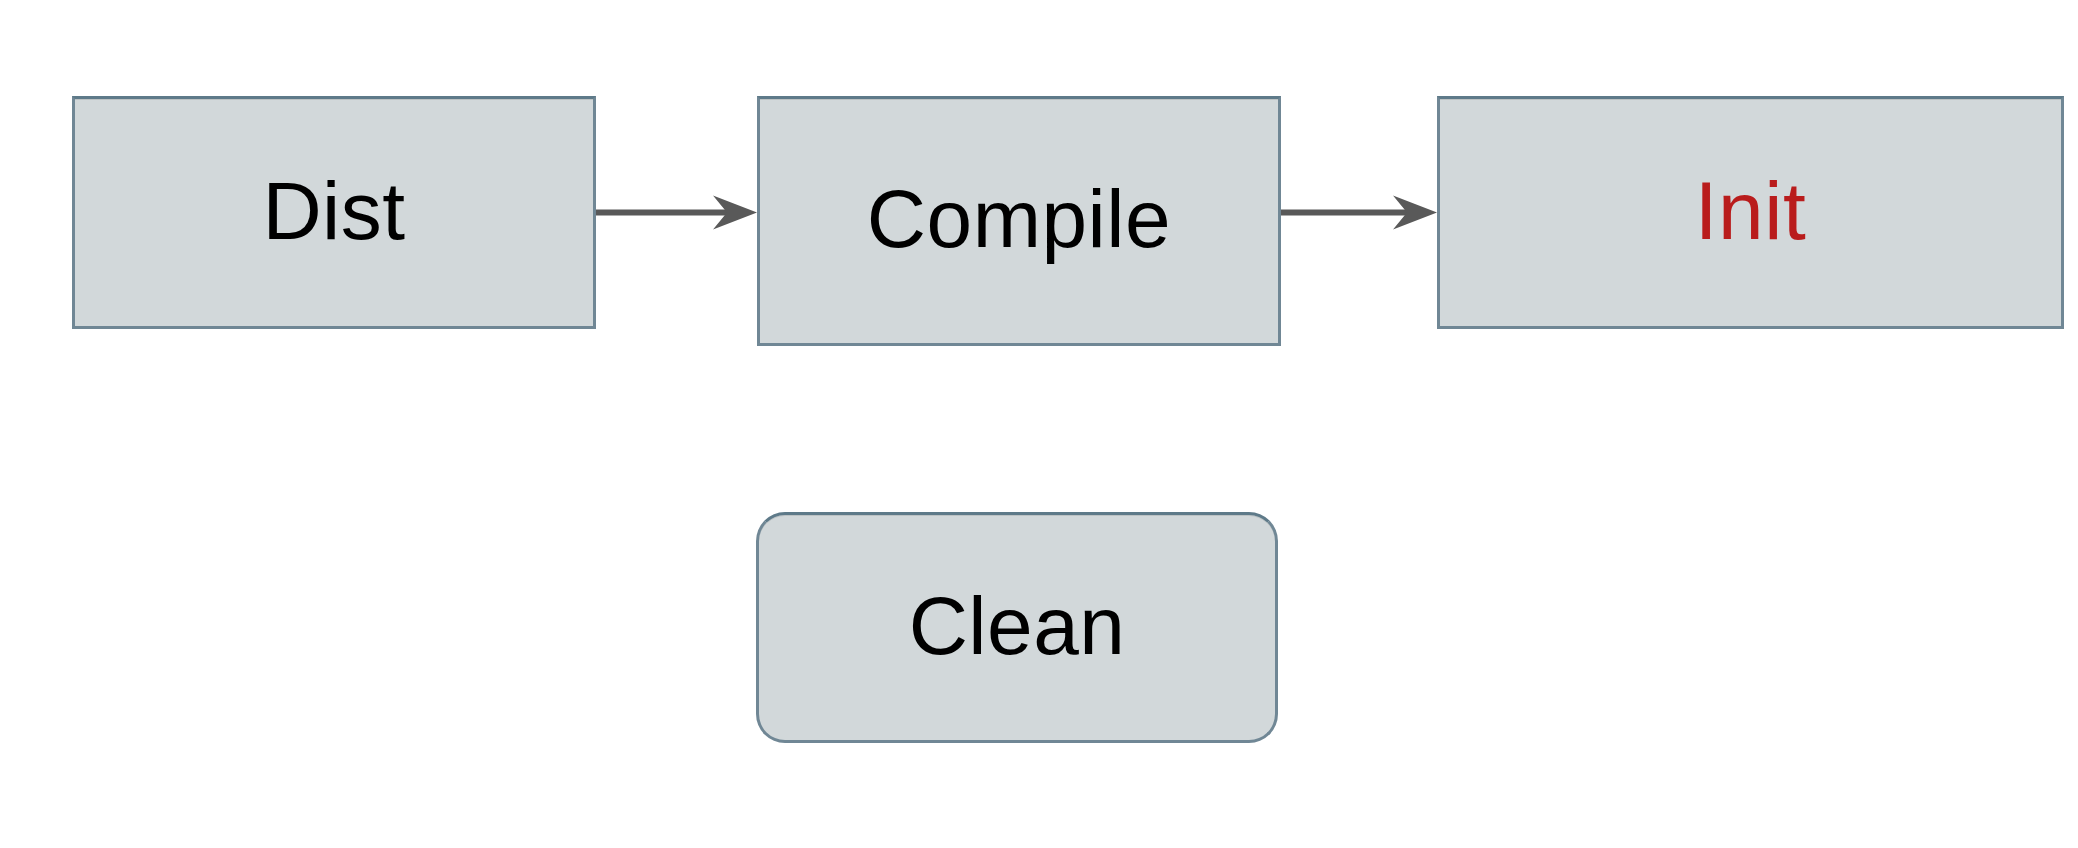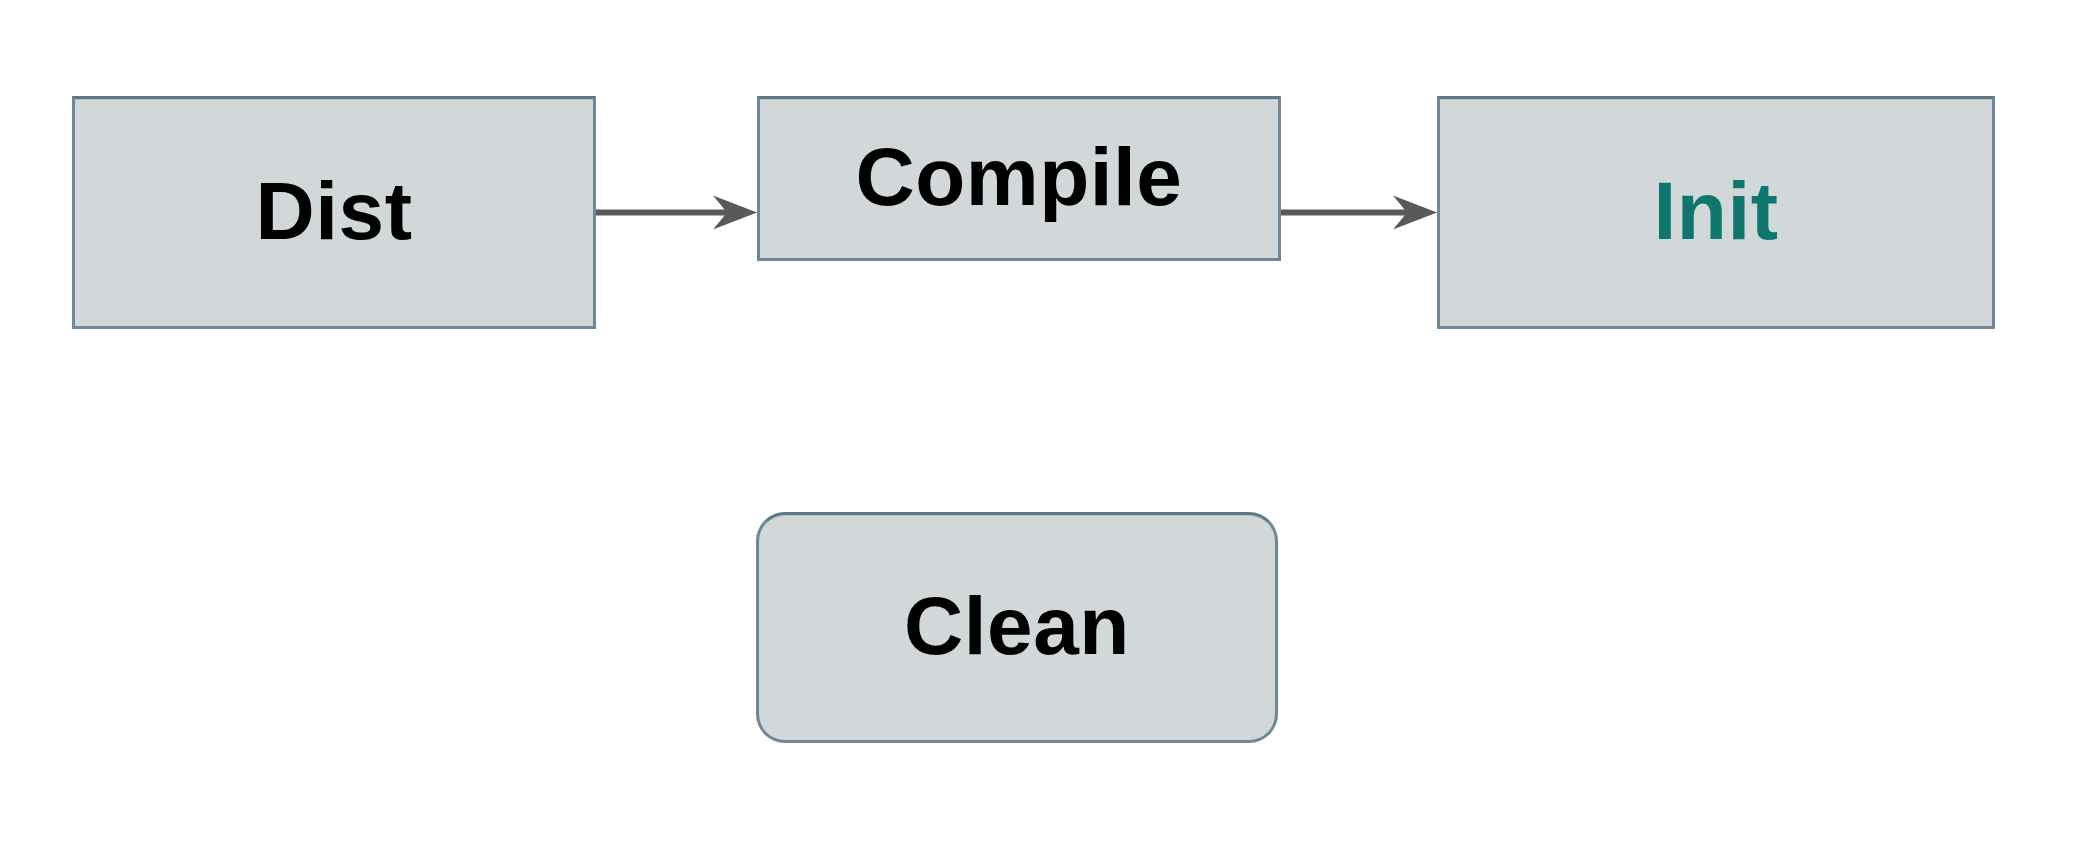--- a/index.html
+++ b/index.html
@@ -29,36 +29,36 @@
   .node .label {
     white-space: nowrap;
     letter-spacing: 0.5px;
     line-height: 1;
     transform: translateY(-2px);
   }
 </style>
 </head>
 <body>
 
-<div class="canvas" style="width: 2078px; height: 848px; background: rgb(255, 255, 255); font-weight: bold;">
+<div class="canvas" style="width: 2078px; height: 848px; background: rgb(255, 255, 255);">
   <svg class="edges-layer" width="2078" height="848">
       <line x1="596" y1="212.5" x2="729" y2="212.5" stroke="#595959" stroke-width="6"></line>
       <polygon points="757,212.5 713,195.5 727,212.5 713,229.5" fill="#595959"></polygon>
       <line x1="1281" y1="212.5" x2="1409" y2="212.5" stroke="#595959" stroke-width="6"></line>
       <polygon points="1437,212.5 1393,195.5 1407,212.5 1393,229.5" fill="#595959"></polygon>
     </svg>
 
   <div class="node" style="left: 72px; top: 96px; width: 524px; height: 233px; background: rgb(210, 216, 218); border-width: 3px; border-style: solid; border-color: rgb(94, 122, 137) rgb(112, 135, 149) rgb(112, 135, 149); border-image: initial; color: rgb(0, 0, 0); font-size: 82px;">
     <span class="label">Dist</span>
   </div>
 
-  <div class="node" style="left: 757px; top: 96px; width: 524px; height: 165px; background: rgb(210, 216, 218); border-width: 3px; border-style: solid; border-color: rgb(94, 122, 137) rgb(112, 135, 149) rgb(112, 135, 149); border-image: initial; color: rgb(0, 0, 0); font-size: 82px; justify-content: center;">
+  <div class="node" style="left: 757px; top: 96px; width: 524px; height: 250px; background: rgb(210, 216, 218); border-width: 3px; border-style: solid; border-color: rgb(94, 122, 137) rgb(112, 135, 149) rgb(112, 135, 149); border-image: initial; color: rgb(0, 0, 0); font-size: 82px; justify-content: center;">
     <span class="label">Compile</span>
   </div>
 
-  <div class="node" style="left: 1437px; top: 96px; width: 558px; height: 233px; background: rgb(210, 216, 218); border-width: 3px; border-style: solid; border-color: rgb(94, 122, 137) rgb(112, 135, 149) rgb(112, 135, 149); border-image: initial; color: #0f766e; font-size: 82px;">
+  <div class="node" style="left: 1437px; top: 96px; width: 627px; height: 233px; background: rgb(210, 216, 218); border-width: 3px; border-style: solid; border-color: rgb(94, 122, 137) rgb(112, 135, 149) rgb(112, 135, 149); border-image: initial; color: #b91c1c; font-size: 82px;">
     <span class="label">Init</span>
   </div>
 
   <div class="node" style="left: 756px; top: 512px; width: 522px; height: 231px; background: rgb(210, 216, 218); border-width: 3px; border-style: solid; border-color: rgb(94, 122, 137) rgb(112, 135, 149) rgb(112, 135, 149); border-image: initial; color: rgb(0, 0, 0); font-size: 82px; border-radius: 29px;">
     <span class="label">Clean</span>
   </div>
 </div>
 
 </body></html>

